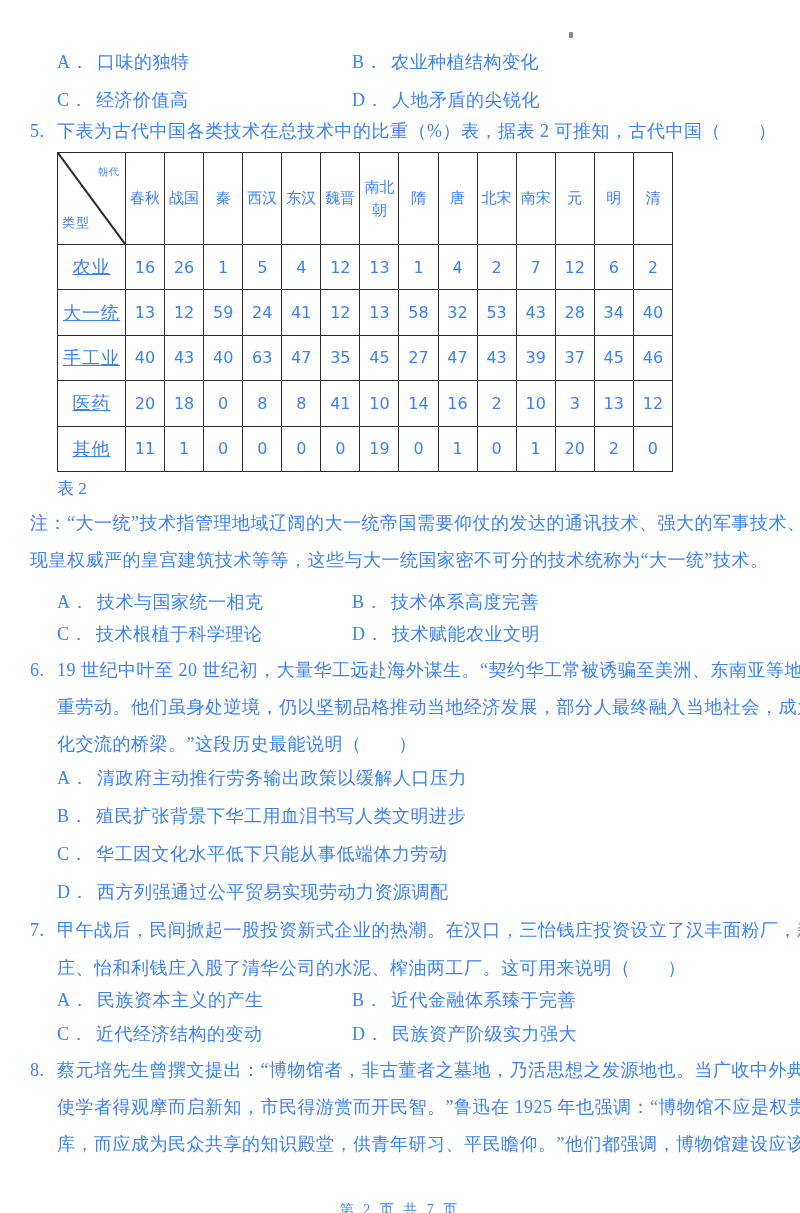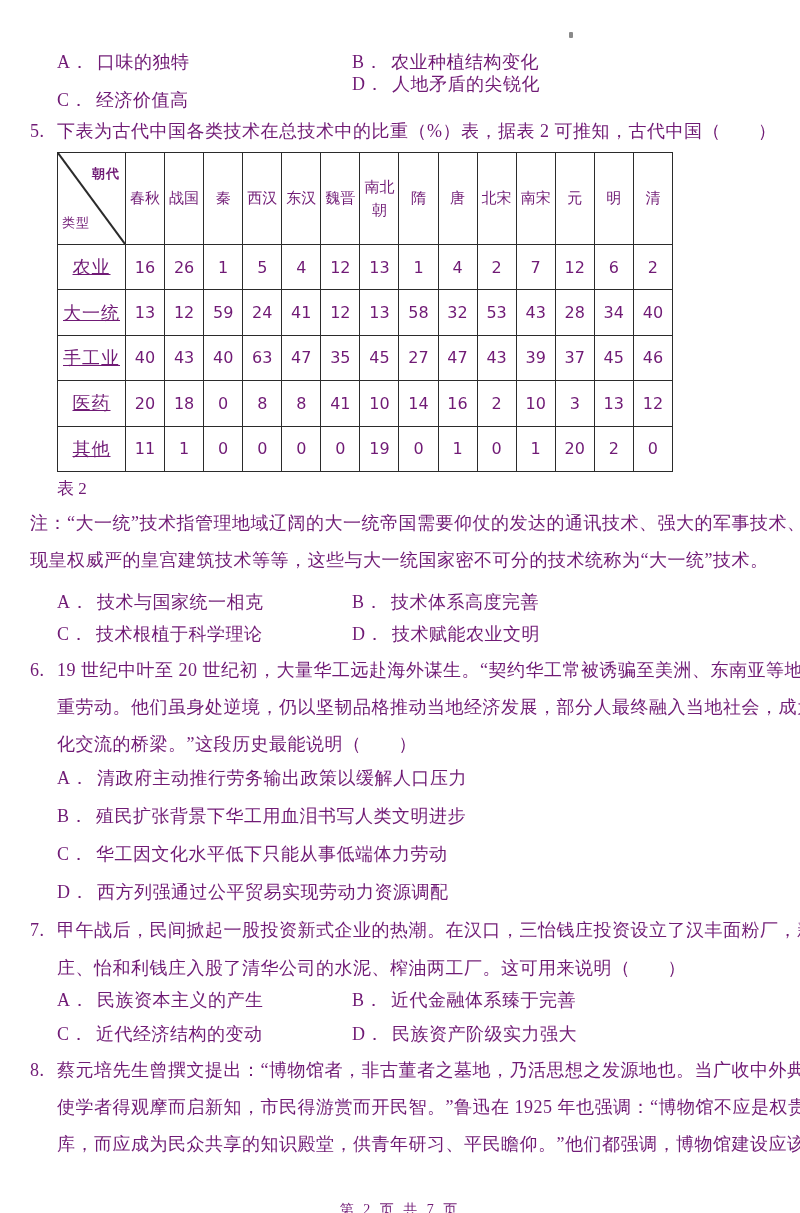--- a/index.html
+++ b/index.html
@@ -1,18 +1,18 @@
 <!DOCTYPE html>
 <html><head>
 <meta charset="utf-8">
 <style>
   html,body { margin:0; padding:0; background:#e8e8e8; }
   .sheet {
     position:relative; width:800px; height:1213px; margin:0 auto;
-    background:#ffffff; color:#701a75;
+    background:#ffffff; color:#3b82f6;
     font-family:"Liberation Serif","DejaVu Serif",serif;
     overflow:hidden;
   }
   .tline { position:absolute; font-size:18px; letter-spacing:0.5px; white-space:nowrap; line-height:24px; }
   .qnum  { display:inline-block; width:27px; }
   .opt .lbl { margin-right:8px; }
   .optL { left:57px; }
   .optR { left:352px; }
 
   
@@ -24,21 +24,21 @@
   }
   table.tech th, table.tech td { border:1.5px solid #2b2b2b; padding:0 1px; text-align:center; vertical-align:middle; }
   table.tech thead tr { height:92px; }
   table.tech tbody tr { height:45px; }
   table.tech col.c0 { width:68px; }
   table.tech td.val { font-family:"DejaVu Sans","Liberation Sans",sans-serif; font-size:16px; }
   table.tech th.rowlabel { font-weight:normal; font-size:18px; letter-spacing:1px;text-decoration:underline; }
   table.tech th.colhead  { font-weight:normal; line-height:1.5; }
   th.corner { position:relative; padding:0; }
   th.corner svg { position:absolute; inset:0; width:100%; height:100%; }
-  .corner-top    { position:absolute; top:12px;  right:5px;  font-weight:bold; font-size:13px; letter-spacing:1px; }
+  .corner-top    { position:absolute; top:12px;  right:5px;  font-weight:normal; font-size:10px; letter-spacing:1px; }
   .corner-bottom { position:absolute; bottom:12px; left:4px; font-weight:normal; font-size:13px; letter-spacing:1px; }
 
   .caption { position:absolute; top:477px; left:57px; width:616px; text-align:left; font-size:17px; }
   .footer  { position:absolute; top:1169px; left:0; width:100%; text-align:center; font-size:14px; letter-spacing:3px;margin-top:32px; }
   .speck   { position:absolute; top:32px; left:569px; width:4px; height:6px; background:#8a8a8a; border-radius:1px; }
 </style>
 </head>
 <body>
 
 <div class="sheet">
@@ -47,21 +47,21 @@
 
   <div class="tline opt optL" style="top:50px">
     <span class="lbl">A．</span><span>口味的独特</span>
   </div>
   <div class="tline opt optR" style="top:50px">
     <span class="lbl">B．</span><span>农业种植结构变化</span>
   </div>
   <div class="tline opt optL" style="top:88px">
     <span class="lbl">C．</span><span>经济价值高</span>
   </div>
-  <div class="tline opt optR" style="top:72px">
+  <div class="tline opt optR" style="top:88px">
     <span class="lbl">D．</span><span>人地矛盾的尖锐化</span>
   </div>
 
   <div class="tline" style="top:119px;left:30px">
     <span class="qnum">5.</span><span>下表为古代中国各类技术在总技术中的比重（%）表，据表 2 可推知，古代中国（　　）</span>
   </div>
 
   <table class="tech">
     <colgroup>
         <col class="c0">

